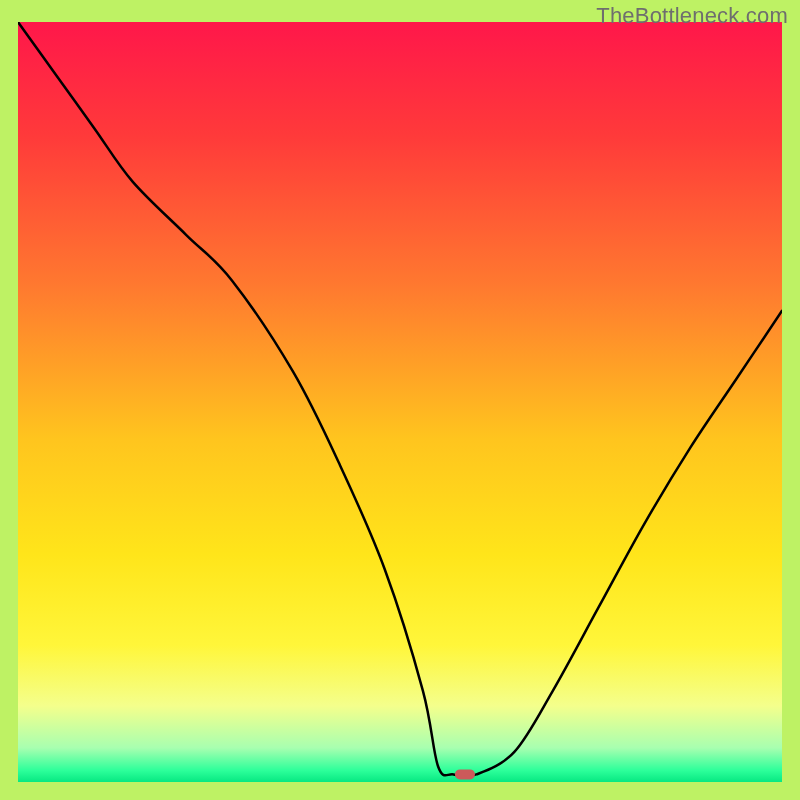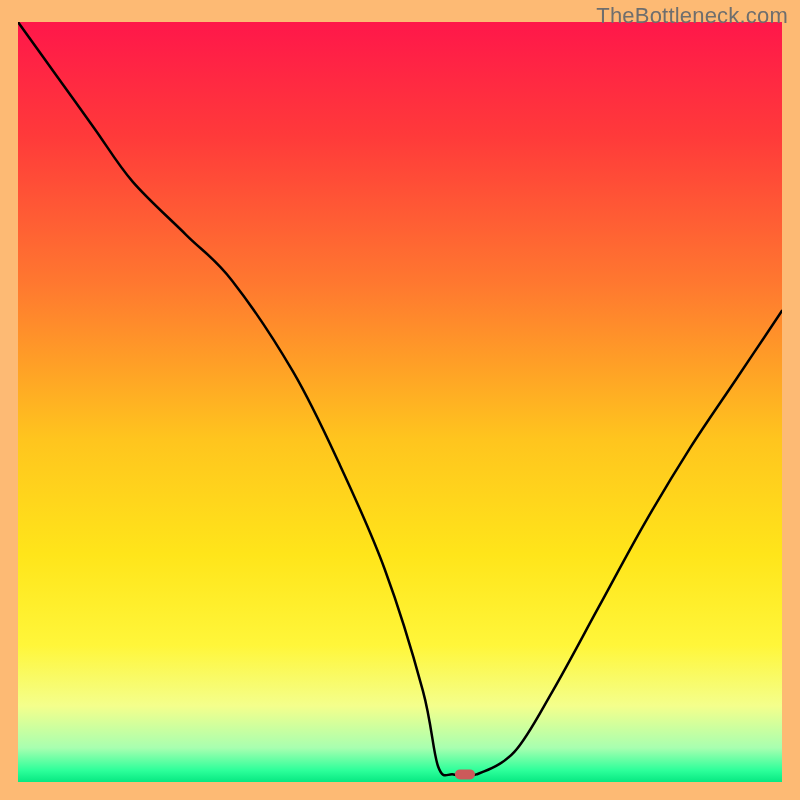--- a/index.html
+++ b/index.html
@@ -8,21 +8,21 @@
     width: 800px;
     height: 800px;
     background: #000;
     overflow: hidden;
     font-family: Arial, Helvetica, sans-serif;
   }
   .frame {
     position: relative;
     width: 800px;
     height: 800px;
-    background: #fdba74;
+    background: #bef264;
   }
   .watermark {
     position: absolute;
     top: 3px;
     right: 12px;
     color: #6e6e6e;
     font-size: 22px;
     font-weight: 500;
     letter-spacing: 0.2px;
     z-index: 10;

